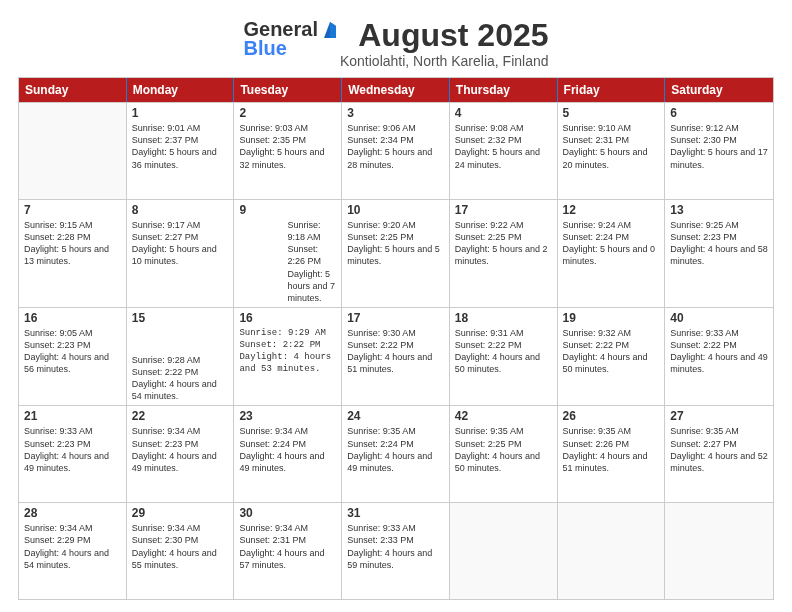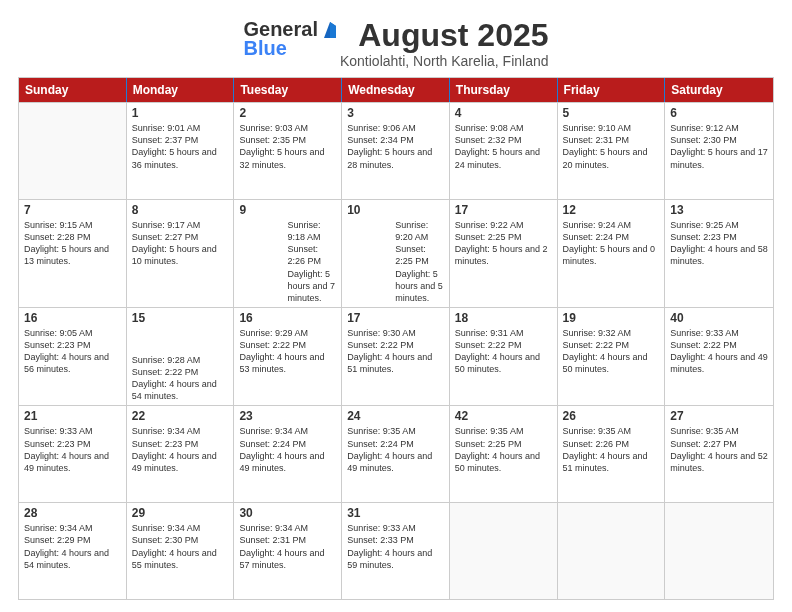--- a/index.html
+++ b/index.html
@@ -180,21 +180,21 @@
 Daylight: 5 hours and 10 minutes.</div>
           </div>
           <div class="cal-cell">
             <div class="day-number">9</div>
             <div class="cell-text" style="white-space: pre-line; margin-left: 48px;">Sunrise: 9:18 AM
 Sunset: 2:26 PM
 Daylight: 5 hours and 7 minutes.</div>
           </div>
           <div class="cal-cell">
             <div class="day-number">10</div>
-            <div class="cell-text" style="white-space: pre-line; margin-left: 48px;">Sunrise: 9:20 AM
+            <div class="cell-text" style="white-space: pre-line;">Sunrise: 9:20 AM
 Sunset: 2:25 PM
 Daylight: 5 hours and 5 minutes.</div>
           </div>
           <div class="cal-cell">
             <div class="day-number">17</div>
             <div class="cell-text" style="white-space: pre-line;">Sunrise: 9:22 AM
 Sunset: 2:25 PM
 Daylight: 5 hours and 2 minutes.</div>
           </div>
           <div class="cal-cell">
@@ -218,21 +218,21 @@
 Daylight: 4 hours and 56 minutes.</div>
           </div>
           <div class="cal-cell">
             <div class="day-number">15</div>
             <div class="cell-text" style="white-space: pre-line; margin-top: 27px;">Sunrise: 9:28 AM
 Sunset: 2:22 PM
 Daylight: 4 hours and 54 minutes.</div>
           </div>
           <div class="cal-cell">
             <div class="day-number">16</div>
-            <div class="cell-text" style="white-space: pre-line;">Sunrise: 9:29 AM
+            <div class="cell-text" style="white-space: pre-line; font-family: Liberation Mono, monospace;">Sunrise: 9:29 AM
 Sunset: 2:22 PM
 Daylight: 4 hours and 53 minutes.</div>
           </div>
           <div class="cal-cell">
             <div class="day-number">17</div>
             <div class="cell-text" style="white-space: pre-line;">Sunrise: 9:30 AM
 Sunset: 2:22 PM
 Daylight: 4 hours and 51 minutes.</div>
           </div>
           <div class="cal-cell">

